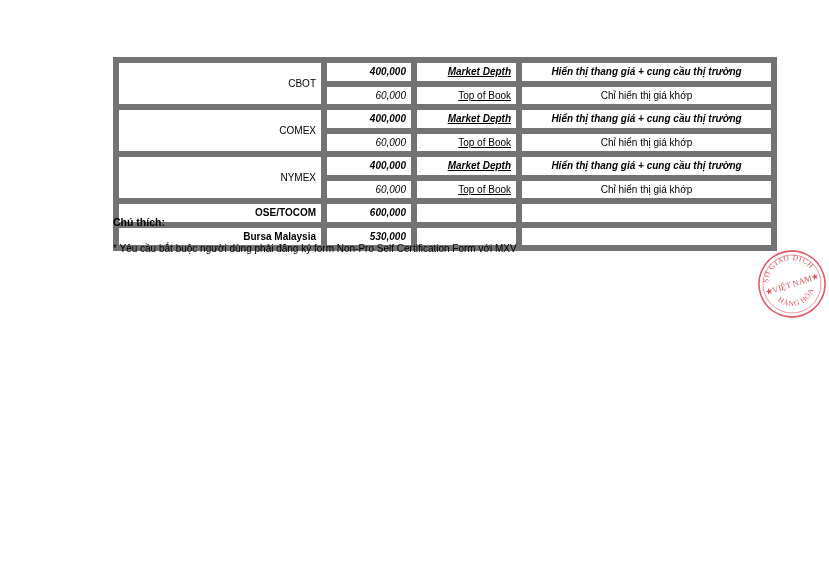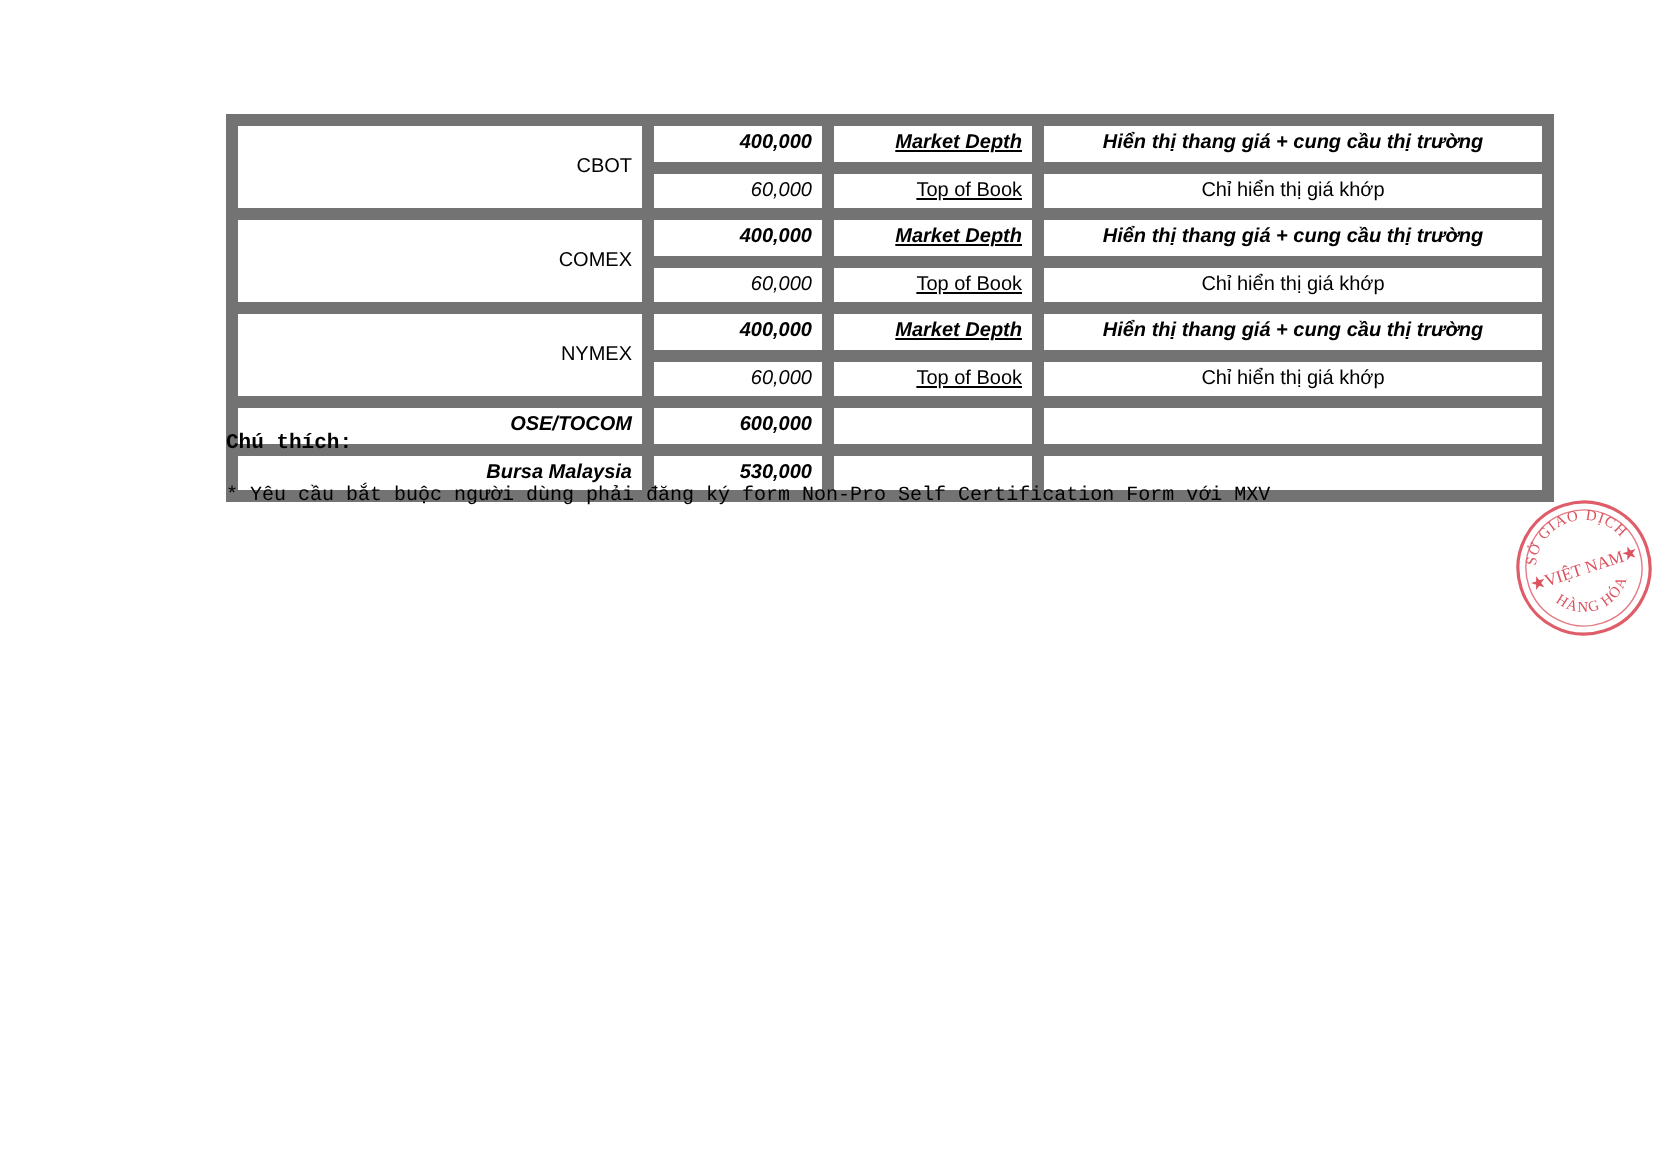--- a/index.html
+++ b/index.html
@@ -42,21 +42,20 @@
   .col-price    { width: 74px; }
   .col-type     { width: 89px; }
   .col-desc     { width: 239px; }
 
   .cell-exchange {
     text-align: right;
     font-size: 10px;
   }
   .cell-exchange.bold-italic {
     font-weight: bold;
-    font-style: italic;
   }
   .cell-price {
     text-align: right;
     padding-right: 6px;
     font-style: italic;
   }
   .cell-price.bold-italic,
   .cell-type.bold-italic,
   .cell-desc.bold-italic {
     font-weight: bold;
@@ -64,21 +63,20 @@
   }
   .cell-type { text-align: right; text-decoration: underline; }
   .cell-desc { text-align: center; }
 
   
   .notes {
     position: absolute;
     left: 113px;
     top: 216px;
     width: 600px;
-    font-family: Liberation Mono, monospace;
   }
   .notes-title {
     font-size: 10.5px;
     font-weight: bold;
     margin: 0 0 14px 0;
   }
   .note-line {
     font-size: 10px;
     margin: 0 0 14px 0;
     line-height: 1.35;

